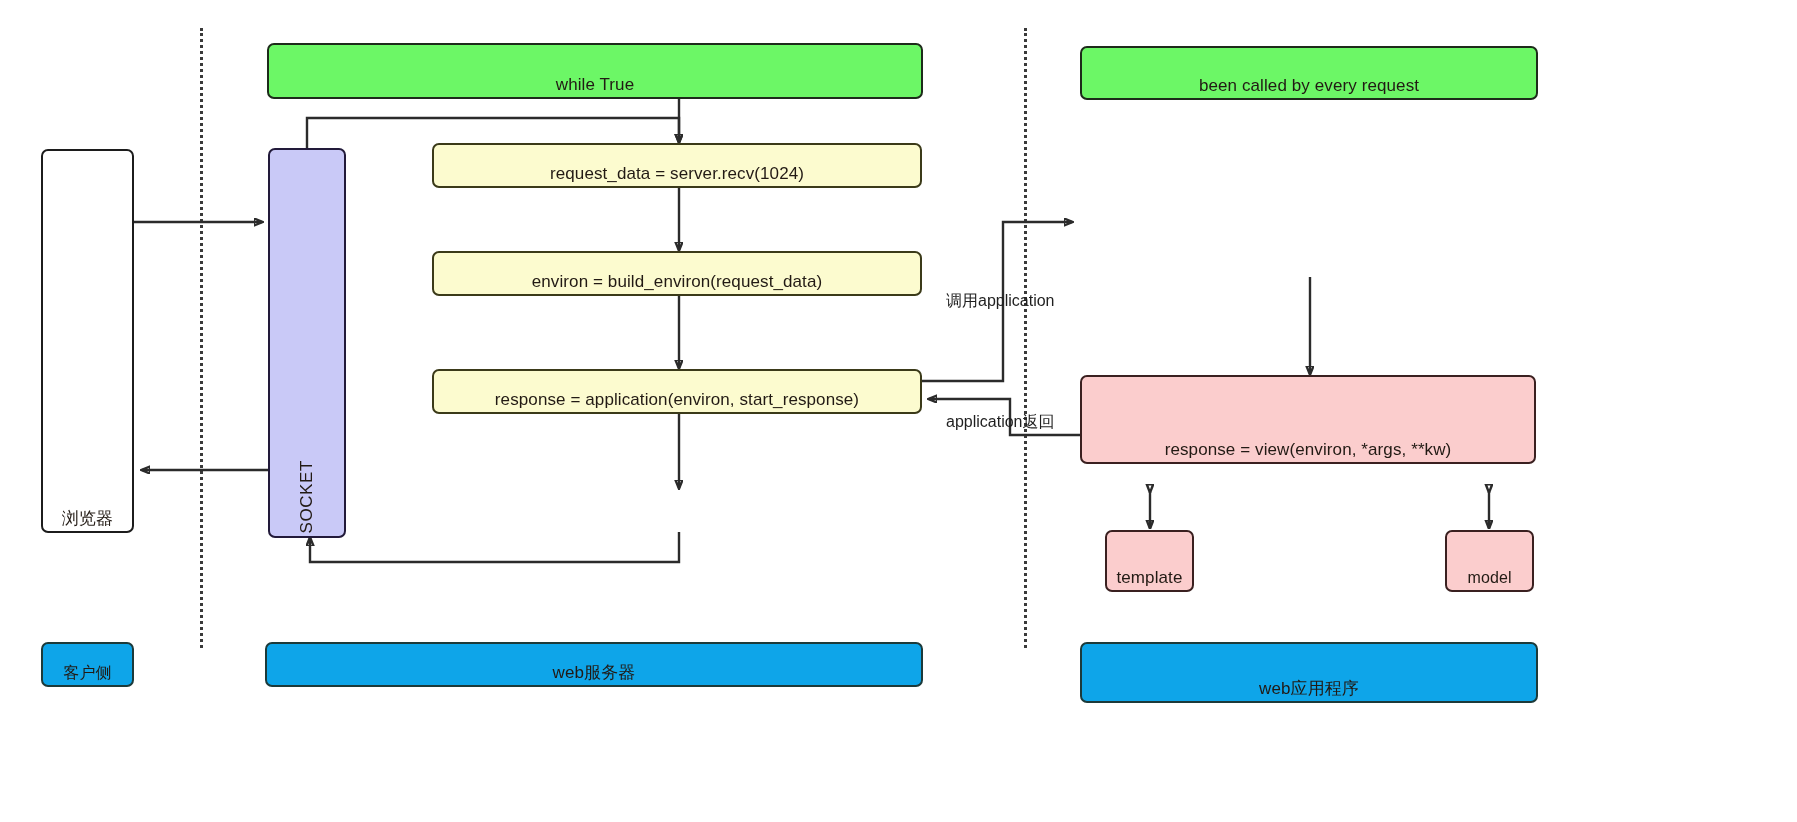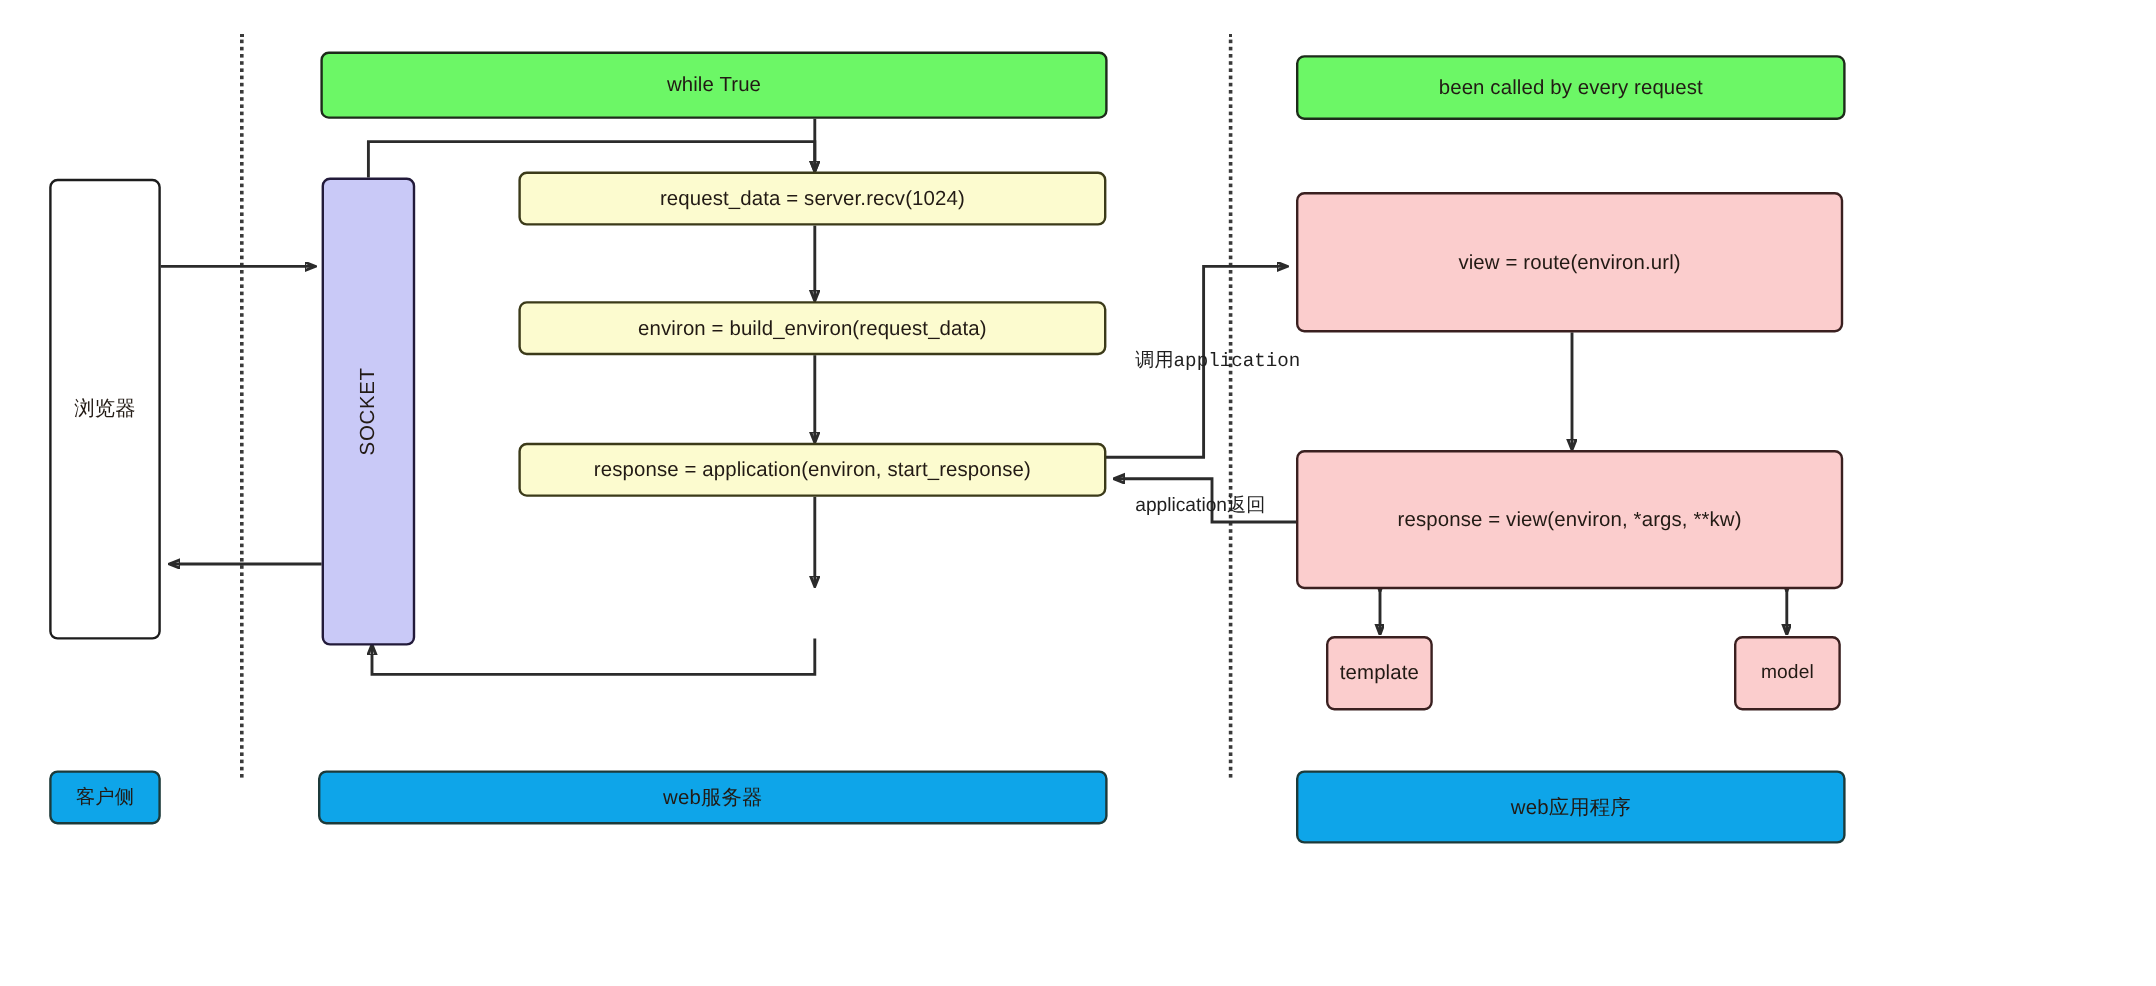--- a/index.html
+++ b/index.html
@@ -15,21 +15,21 @@
     position: relative;
     width: 1797px;
     height: 822px;
     background: #ffffff;
     overflow: hidden;
   }
   .box {
     position: absolute;
     box-sizing: border-box;
     display: flex;
-    align-items: center;
+    align-items: flex-end;
     justify-content: center;
     text-align: center;
     border: 2px solid #2b2118;
     border-radius: 7px;
     font-size: 17px;
     line-height: 1.25;
     letter-spacing: 0.1px;
     color: #221a14;
     padding: 2px 8px;
   }
@@ -162,33 +162,30 @@
 
   <div class="box yellow" style="left:432px; top:369px; width:490px; height:45px;">
     <span>response = application(environ, start_response)</span>
   </div>
 
 
   <div class="box cyan" style="left:265px; top:642px; width:658px; height:45px;">
     <span>web服务器</span>
   </div>
 
-  <div class="edge-label" style="left:946px; top:293px;font-family:Liberation Mono, monospace;">调用application</div>
+  <div class="edge-label" style="left:946px; top:293px;">调用application</div>
 
   <div class="edge-label" style="left:946px; top:414px;">application返回</div>
 
   <div class="box green" style="left:1080px; top:46px; width:458px; height:54px;">
     <span>been called by every request</span>
   </div>
 
-  <div class="box pink" style="left:1080px; top:160px; width:456px; height:117px;">
-    <span>view = route(environ.url)</span>
-  </div>
 
-  <div class="box pink" style="left:1080px; top:375px; width:456px; height:116px;">
+  <div class="box pink" style="left:1080px; top:375px; width:456px; height:89px;">
     <span>response = view(environ, *args, **kw)</span>
   </div>
 
   <div class="box pink" style="left:1105px; top:530px; width:89px; height:62px; font-size:17px;">
     <span>template</span>
   </div>
 
   <div class="box pink" style="left:1445px; top:530px; width:89px; height:62px; font-size:16px;">
     <span>model</span>
   </div>

